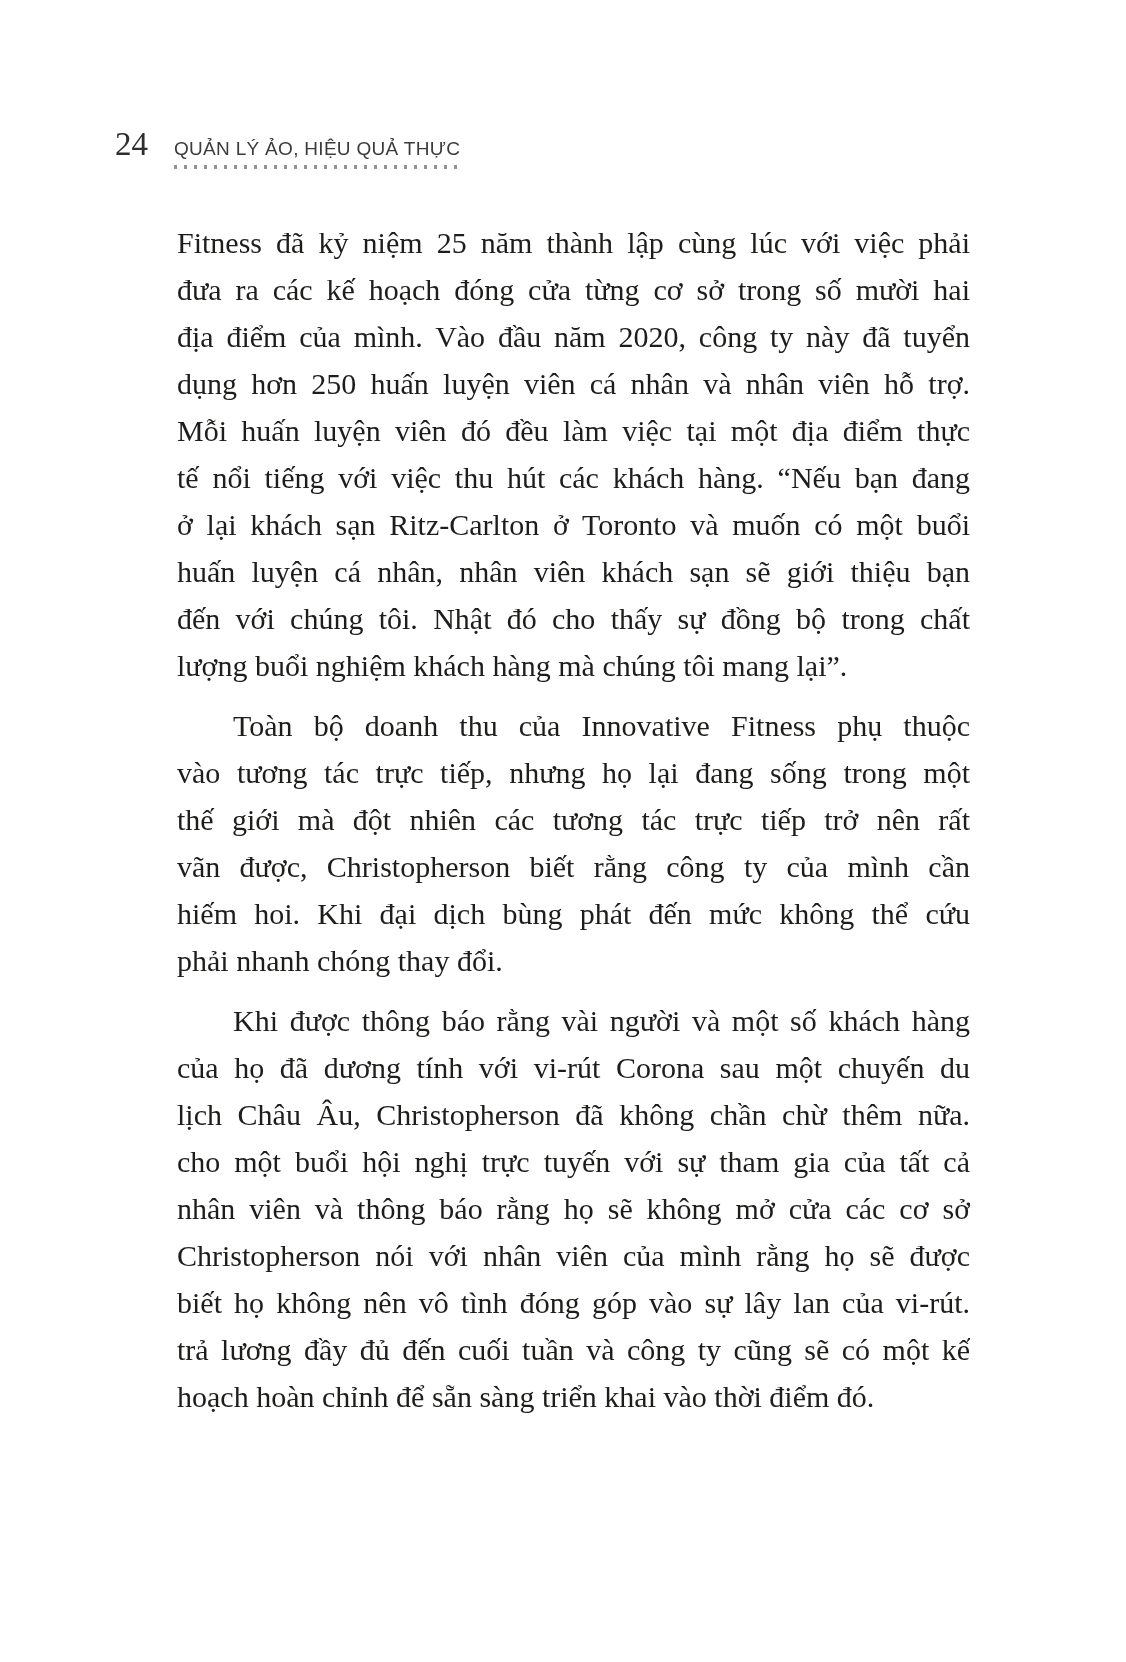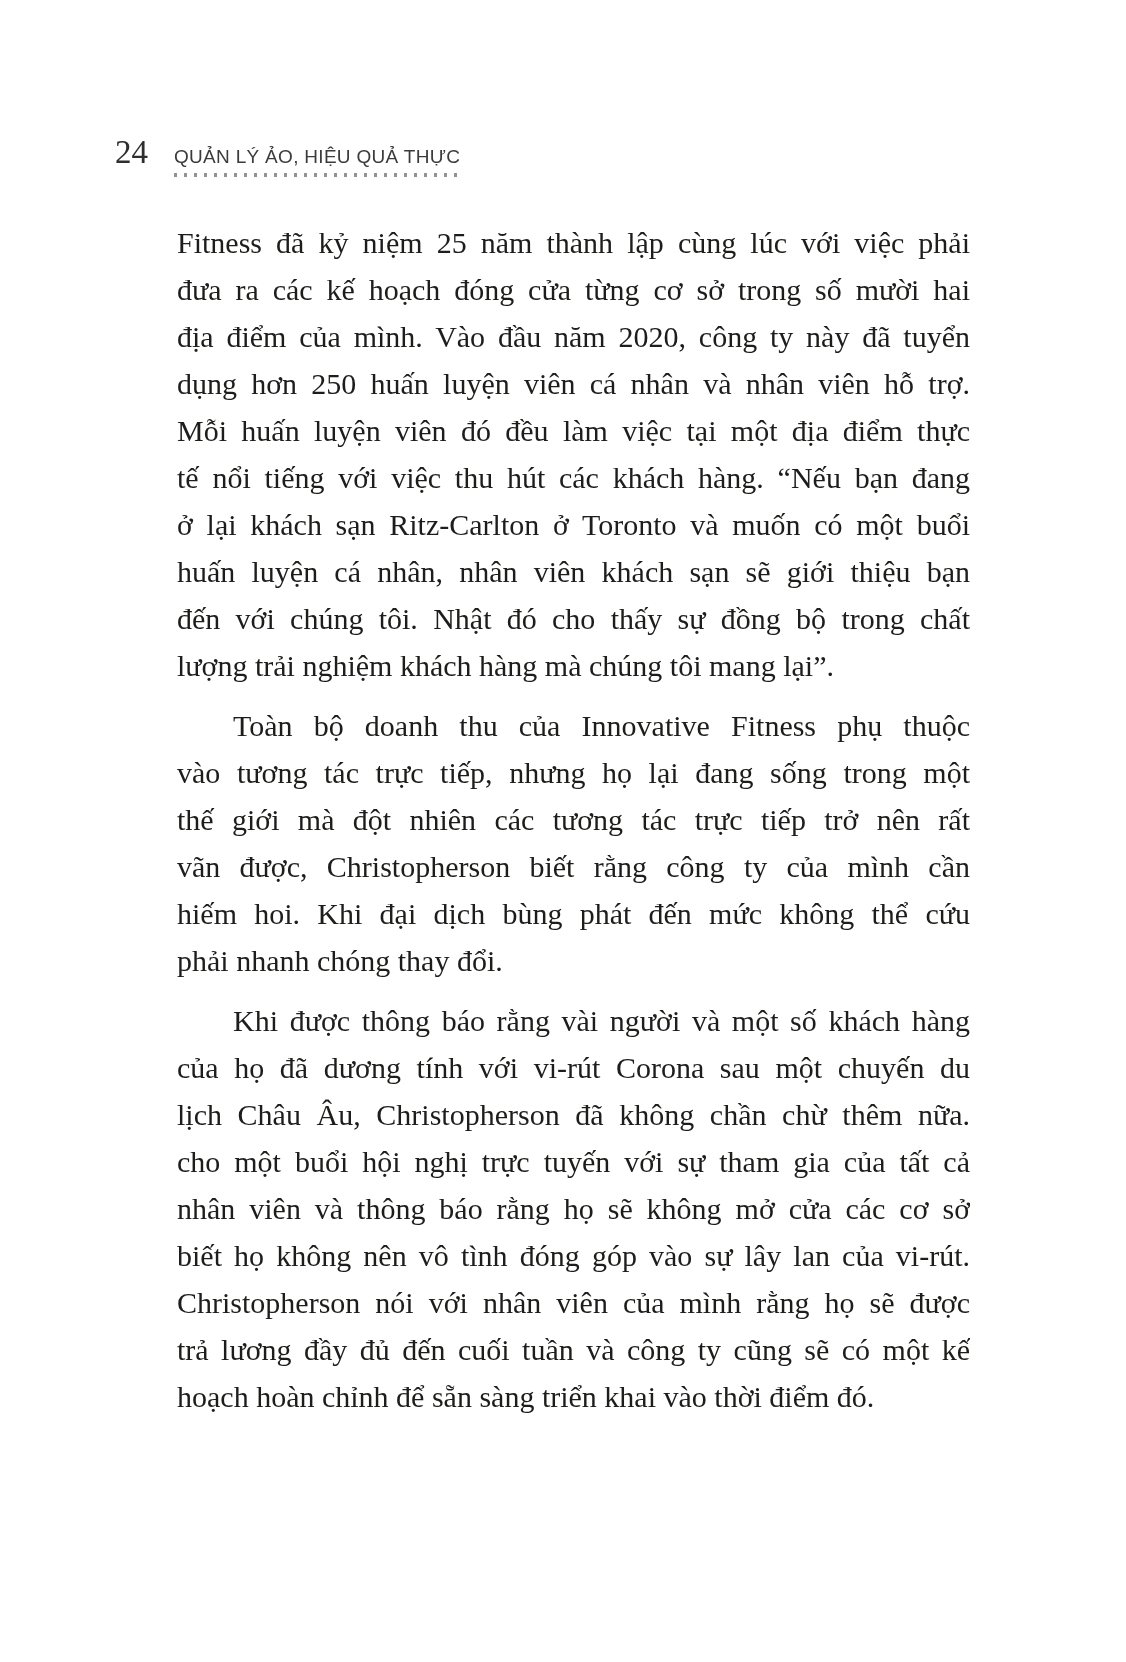--- a/index.html
+++ b/index.html
@@ -10,21 +10,21 @@
   .page {
     position: relative;
     width: 1126px;
     height: 1662px;
     background: #ffffff;
     overflow: hidden;
     font-family: "Liberation Serif", serif;
   }
   .page-header {
     position: absolute;
-    top: 136px;
+    top: 128px;
     left: 115px;
     display: flex;
     align-items: baseline;
     white-space: nowrap;
   }
   .page-number {
     font-family: "Liberation Serif", serif;
     font-size: 33px;
     color: #2e2e2e;
     margin-right: 26px;
@@ -94,36 +94,36 @@
       <div class="paragraph">
         <div class="line">Fitness đã kỷ niệm 25 năm thành lập cùng lúc với việc phải</div>
         <div class="line">đưa ra các kế hoạch đóng cửa từng cơ sở trong số mười hai</div>
         <div class="line">địa điểm của mình. Vào đầu năm 2020, công ty này đã tuyển</div>
         <div class="line">dụng hơn 250 huấn luyện viên cá nhân và nhân viên hỗ trợ.</div>
         <div class="line">Mỗi huấn luyện viên đó đều làm việc tại một địa điểm thực</div>
         <div class="line">tế nổi tiếng với việc thu hút các khách hàng. “Nếu bạn đang</div>
         <div class="line">ở lại khách sạn Ritz-Carlton ở Toronto và muốn có một buổi</div>
         <div class="line">huấn luyện cá nhân, nhân viên khách sạn sẽ giới thiệu bạn</div>
         <div class="line">đến với chúng tôi. Nhật đó cho thấy sự đồng bộ trong chất</div>
-        <div class="line last">lượng trải nghiệm khách hàng mà chúng tôi mang lại”.</div>
+        <div class="line last">lượng buổi nghiệm khách hàng mà chúng tôi mang lại”.</div>
       </div>
       <div class="paragraph">
         <div class="line first-indent">Toàn bộ doanh thu của Innovative Fitness phụ thuộc</div>
         <div class="line">vào tương tác trực tiếp, nhưng họ lại đang sống trong một</div>
         <div class="line">thế giới mà đột nhiên các tương tác trực tiếp trở nên rất</div>
         <div class="line">vãn được, Christopherson biết rằng công ty của mình cần</div>
         <div class="line">hiếm hoi. Khi đại dịch bùng phát đến mức không thể cứu</div>
         <div class="line last">phải nhanh chóng thay đổi.</div>
       </div>
       <div class="paragraph">
         <div class="line first-indent">Khi được thông báo rằng vài người và một số khách hàng</div>
         <div class="line">của họ đã dương tính với vi-rút Corona sau một chuyến du</div>
         <div class="line">lịch Châu Âu, Christopherson đã không chần chừ thêm nữa.</div>
         <div class="line">cho một buổi hội nghị trực tuyến với sự tham gia của tất cả</div>
         <div class="line">nhân viên và thông báo rằng họ sẽ không mở cửa các cơ sở</div>
+        <div class="line">Christopherson nói với nhân viên của mình rằng họ sẽ được</div>
         <div class="line">biết họ không nên vô tình đóng góp vào sự lây lan của vi-rút.</div>
-        <div class="line">Christopherson nói với nhân viên của mình rằng họ sẽ được</div>
         <div class="line">trả lương đầy đủ đến cuối tuần và công ty cũng sẽ có một kế</div>
         <div class="line last">hoạch hoàn chỉnh để sẵn sàng triển khai vào thời điểm đó.</div>
       </div>
     </main>
 
 </div>
 
 </body></html>

